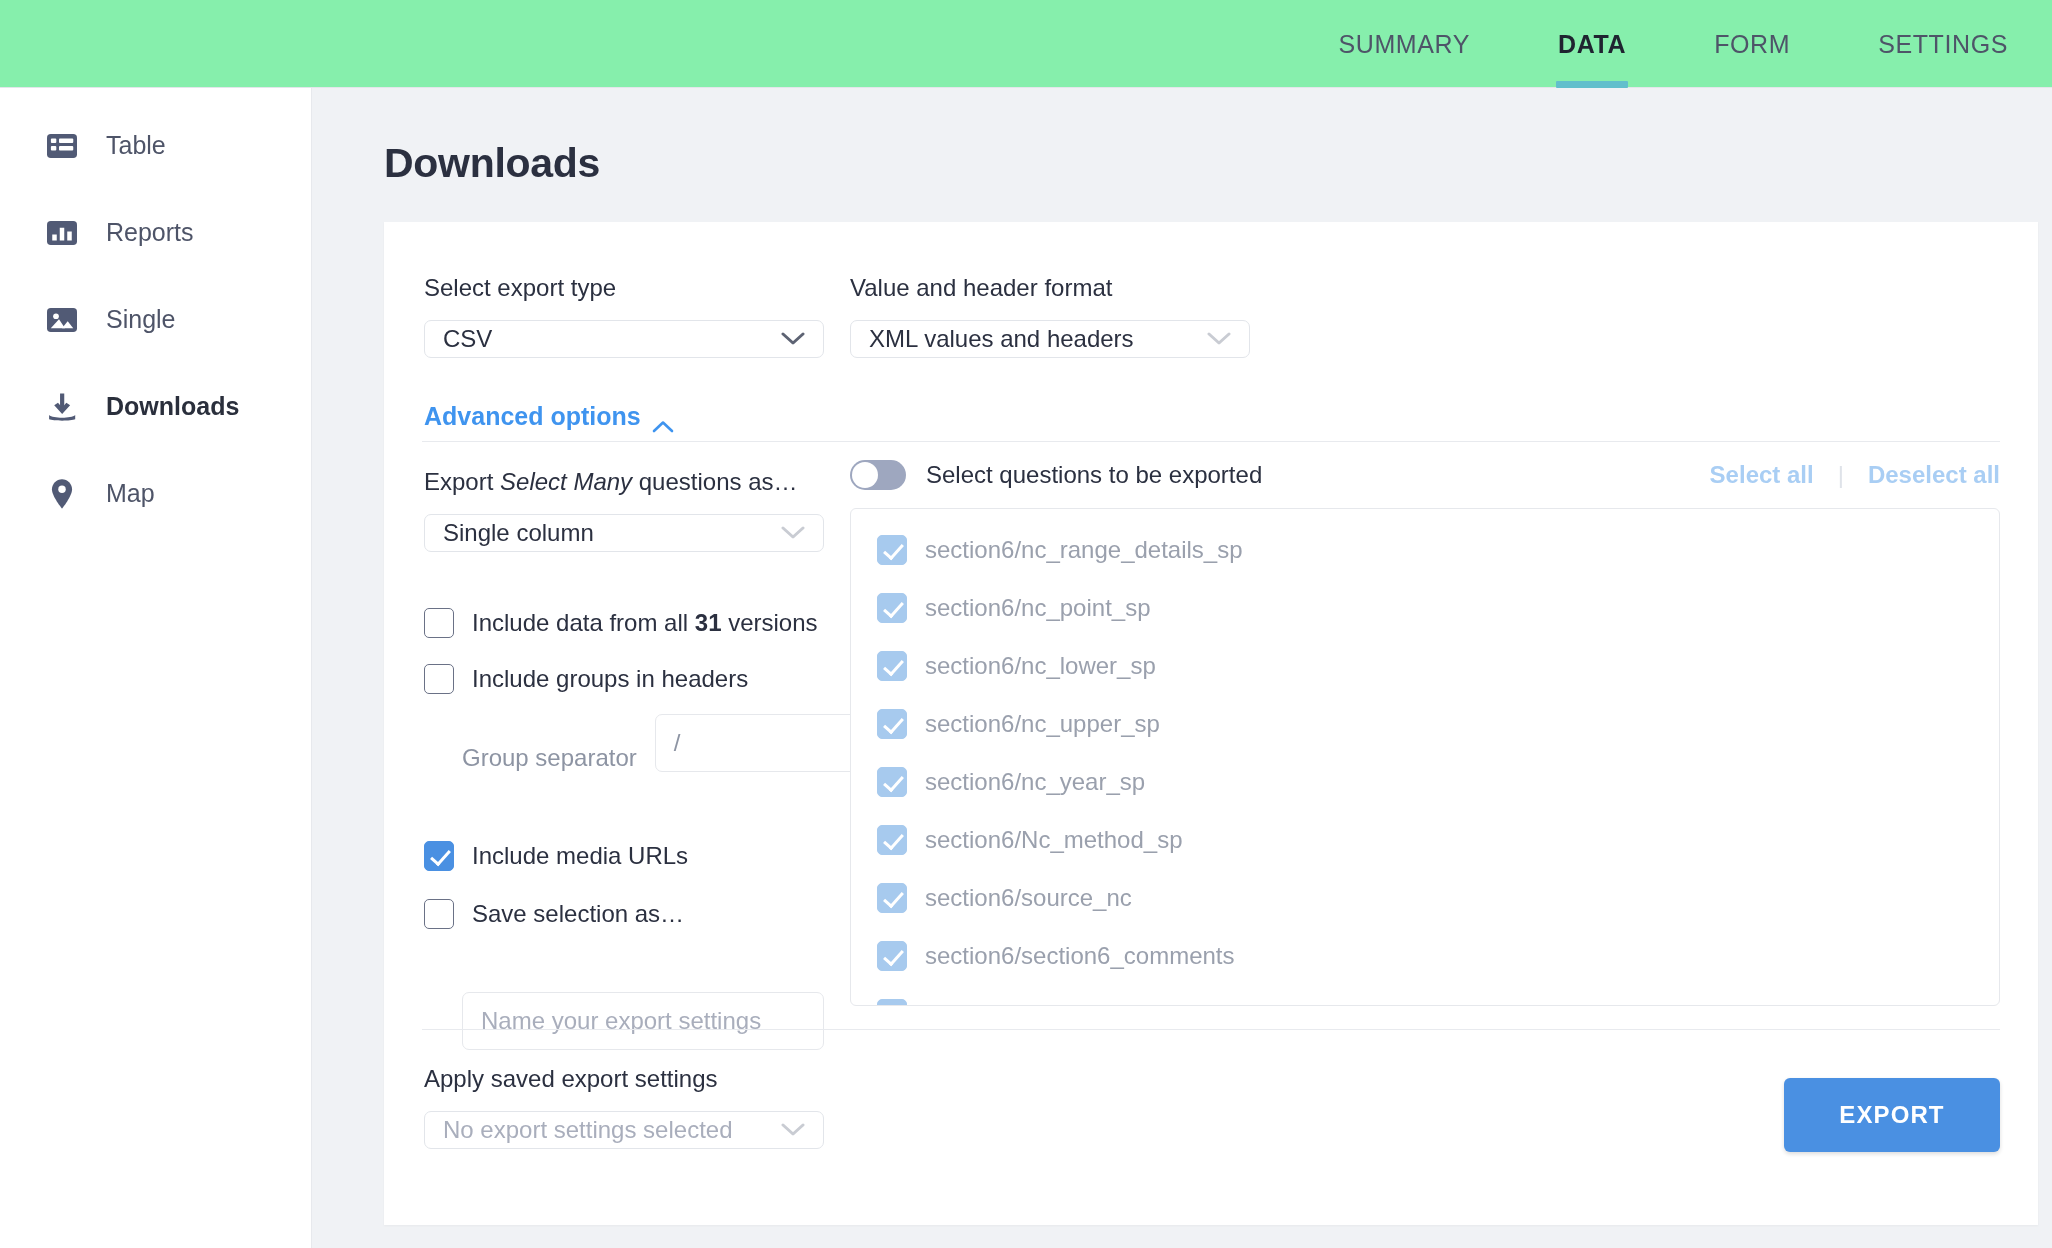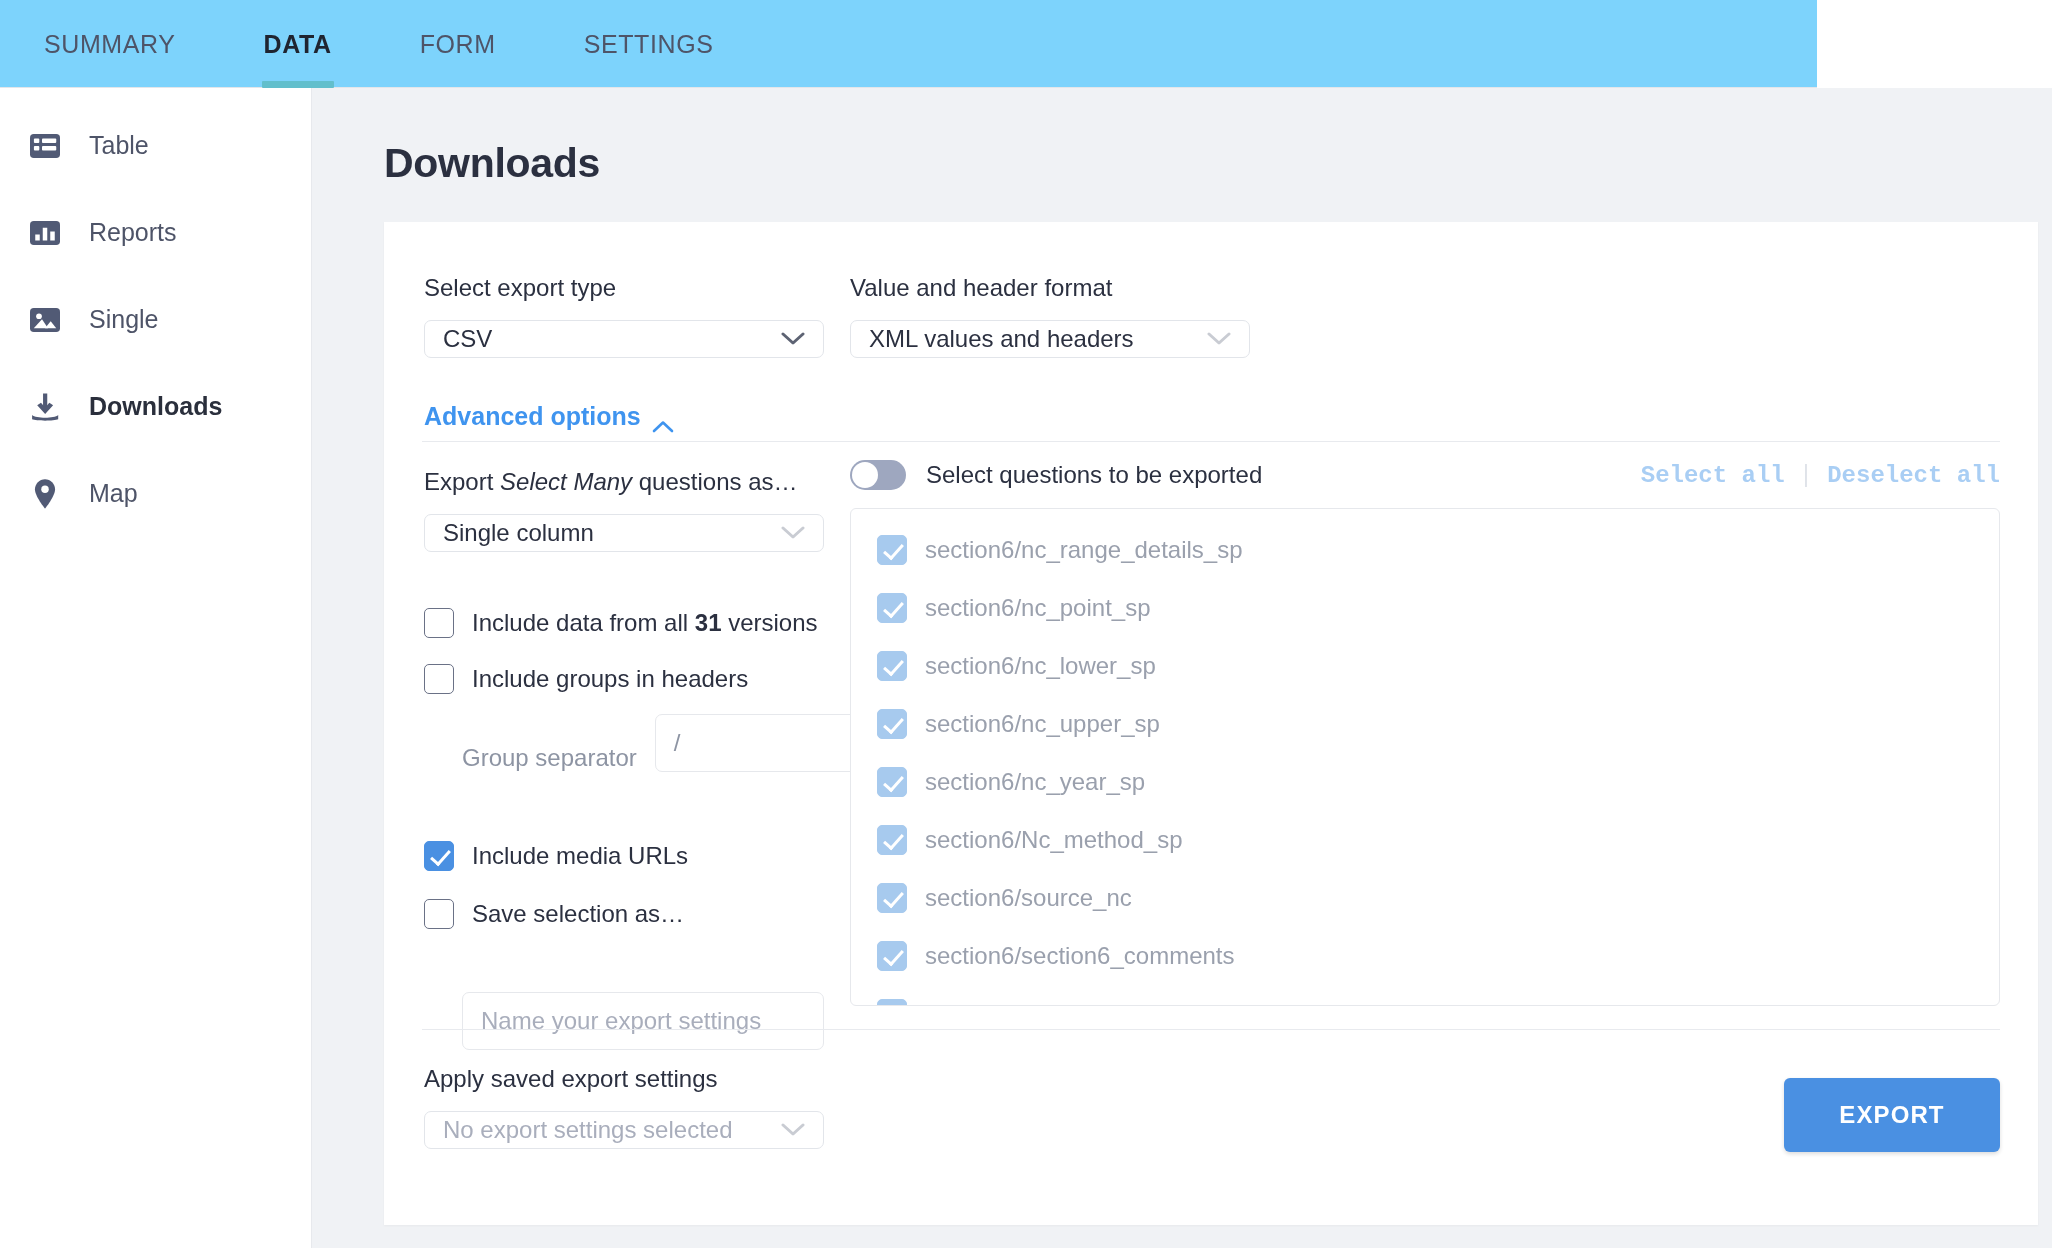--- a/index.html
+++ b/index.html
@@ -6,24 +6,24 @@
   html, body {
     width: 2052px; height: 1248px;
     background: #ffffff;
     font-family: "Liberation Sans", sans-serif;
     overflow: hidden;
   }
 
   
   .topbar {
     position: absolute; top: 0; left: 0;
-    width: 1817px; height: 88px;
-    background: #7dd3fc;
+    width: 2052px; height: 88px;
+    background: #86efac;
     border-bottom: 1px solid #e3e6ea;
-    display: flex; align-items: flex-start; justify-content: flex-start;
+    display: flex; align-items: flex-start; justify-content: flex-end;
   }
   .tabs { display: flex; gap: 0; height: 88px; }
   .tab {
     position: relative;
     display: flex; align-items: center; justify-content: center;
     padding: 0 44px;
     height: 88px;
     font-size: 25px;
     letter-spacing: 0.6px;
     color: #4e5468;
@@ -43,21 +43,21 @@
   .sidebar {
     position: absolute; top: 88px; left: 0;
     width: 312px; height: 1160px;
     background: #ffffff;
     border-right: 1px solid #e7e9ed;
     padding-top: 14px;
   }
   .side-item {
     display: flex; align-items: center;
     height: 87px;
-    padding-left: 27px;
+    padding-left: 44px;
     gap: 26px;
     cursor: pointer;
   }
   .side-label { font-size: 25px; color: #4e5468; }
   .side-item.active .side-label { color: #2a2f3c; font-weight: bold; }
   .side-icon { width: 36px; height: 36px; flex: 0 0 36px; color: #515a75; display:block; }
   .side-icon svg { width: 36px; height: 36px; display: block; }
 
   
   .main {
@@ -372,21 +372,21 @@
       <span>Name your export settings</span>
     </div>
 
     <div style="position:absolute; top:238px; left:466px; width:1150px;">
 
       <div style="display:flex; align-items:center;">
         <span class="toggle">
           <span class="knob"></span>
         </span>
         <span style="font-size:24px; color:#2b3040; margin-left:20px;">Select questions to be exported</span>
-        <span style="margin-left:auto; display:flex; align-items:center; gap:14px;font-family:Liberation Mono, monospace;">
+        <span style="margin-left:auto; display:flex; align-items:center; gap:24px;">
           <span class="linkbtn">Select all</span>
           <span class="linksep">|</span>
           <span class="linkbtn">Deselect all</span>
         </span>
       </div>
 
       <div class="qlist" style="margin-top:18px; width:1150px; height:498px;">
         <div class="qitem">
           <span class="cbox faded"></span>
           <span class="qlabel">section6/nc_range_details_sp</span>

